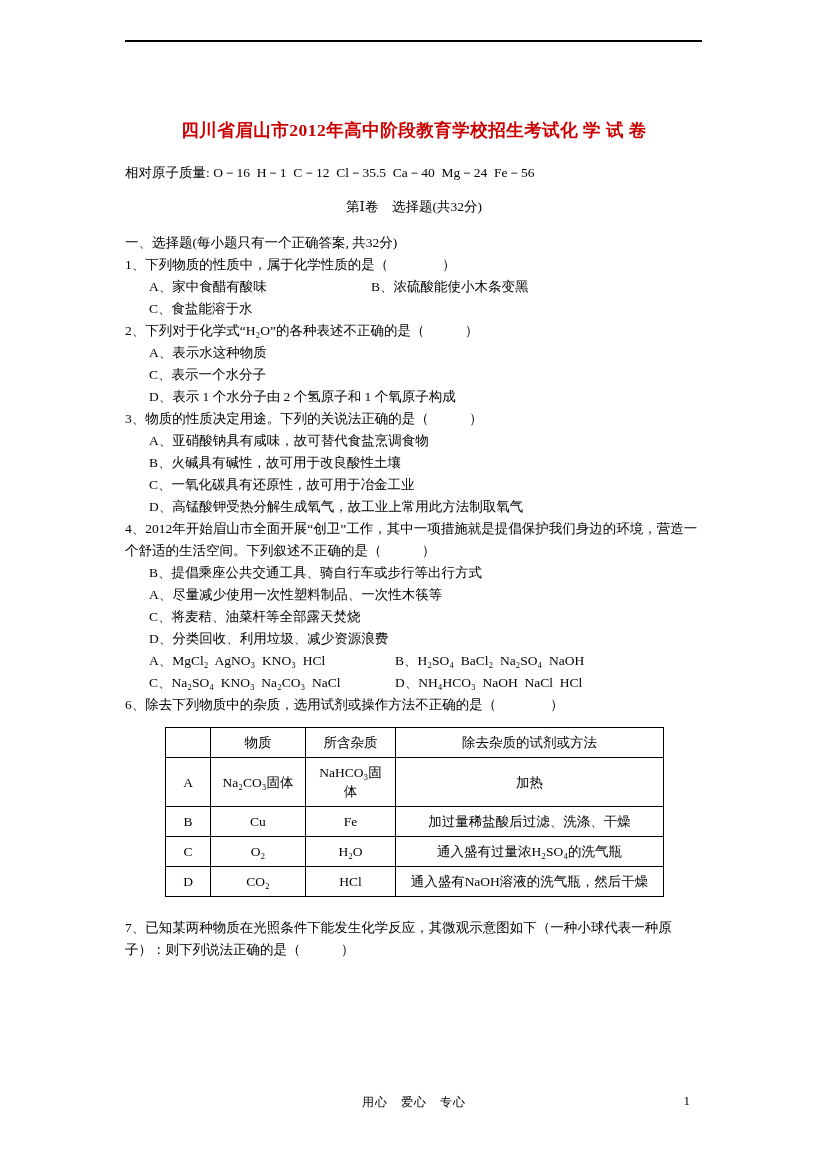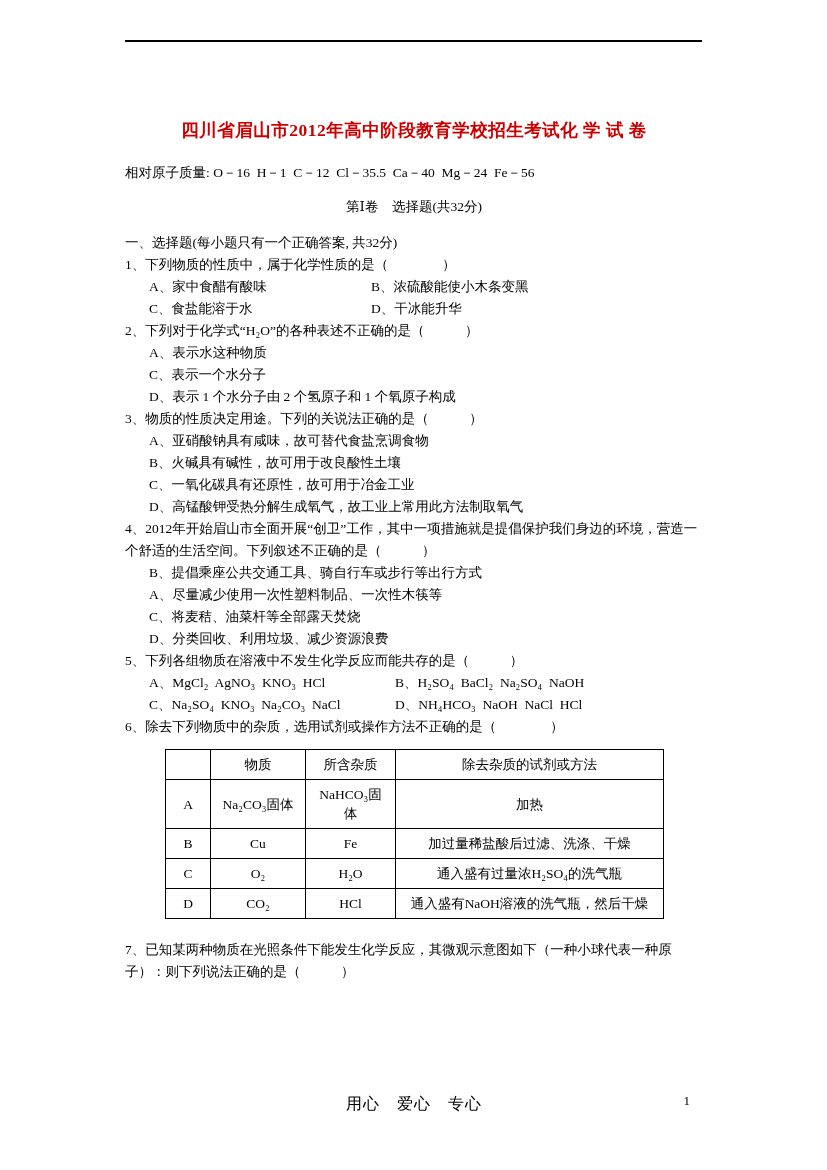--- a/index.html
+++ b/index.html
@@ -83,21 +83,21 @@
   .col-substance { width: 95px; }
   .col-impurity { width: 90px; }
   .col-method { width: 268px; }
   .q7 { margin-top: 20px; }
   .footer-motto {
     position: absolute;
     left: 125px;
     width: 578px;
     top: 1094px;
     text-align: center;
-    font-size: 16px;
+    font-size: 12px;
     letter-spacing: 1px;
   }
   .page-num {
     position: absolute;
     right: 58px;
     top: 1093px;
     font-size: 13px;
   }
 </style>
 </head>
@@ -114,21 +114,20 @@
     <p class="section-header">第Ⅰ卷　选择题(共32分)</p>
 
     <p class="intro">一、选择题(每小题只有一个正确答案, 共32分)</p>
 
     <div class="question">
       <p class="q-text">1、下列物质的性质中，属于化学性质的是（　　　　）</p>
       <div class="opts two-col">
         <span class="opt">A、家中食醋有酸味</span>
         <span class="opt">B、浓硫酸能使小木条变黑</span>
         <span class="opt">C、食盐能溶于水</span>
-        <span class="opt">D、干冰能升华</span>
       </div>
     </div>
 
     <div class="question">
       <p class="q-text">2、下列对于化学式“H₂O”的各种表述不正确的是（　　　）</p>
       <div class="opts">
         <span class="opt">A、表示水这种物质</span>
         <span class="opt">C、表示一个水分子</span>
         <span class="opt">D、表示 1 个水分子由 2 个氢原子和 1 个氧原子构成</span>
       </div>
@@ -148,21 +147,20 @@
       <p class="q-text">4、2012年开始眉山市全面开展“创卫”工作，其中一项措施就是提倡保护我们身边的环境，营造一个舒适的生活空间。下列叙述不正确的是（　　　）</p>
       <div class="opts">
         <span class="opt">B、提倡乘座公共交通工具、骑自行车或步行等出行方式</span>
         <span class="opt">A、尽量减少使用一次性塑料制品、一次性木筷等</span>
         <span class="opt">C、将麦秸、油菜杆等全部露天焚烧</span>
         <span class="opt">D、分类回收、利用垃圾、减少资源浪费</span>
       </div>
     </div>
 
     <div class="question">
-      <p class="q-text">5、下列各组物质在溶液中不发生化学反应而能共存的是（　　　）</p>
       <div class="opts two-col q5">
         <span class="opt">A、MgCl₂  AgNO₃  KNO₃  HCl</span>
         <span class="opt">B、H₂SO₄  BaCl₂  Na₂SO₄  NaOH</span>
         <span class="opt">C、Na₂SO₄  KNO₃  Na₂CO₃  NaCl</span>
         <span class="opt">D、NH₄HCO₃  NaOH  NaCl  HCl</span>
       </div>
     </div>
 
     <div class="question">
       <p class="q-text">6、除去下列物质中的杂质，选用试剂或操作方法不正确的是（　　　　）</p>

